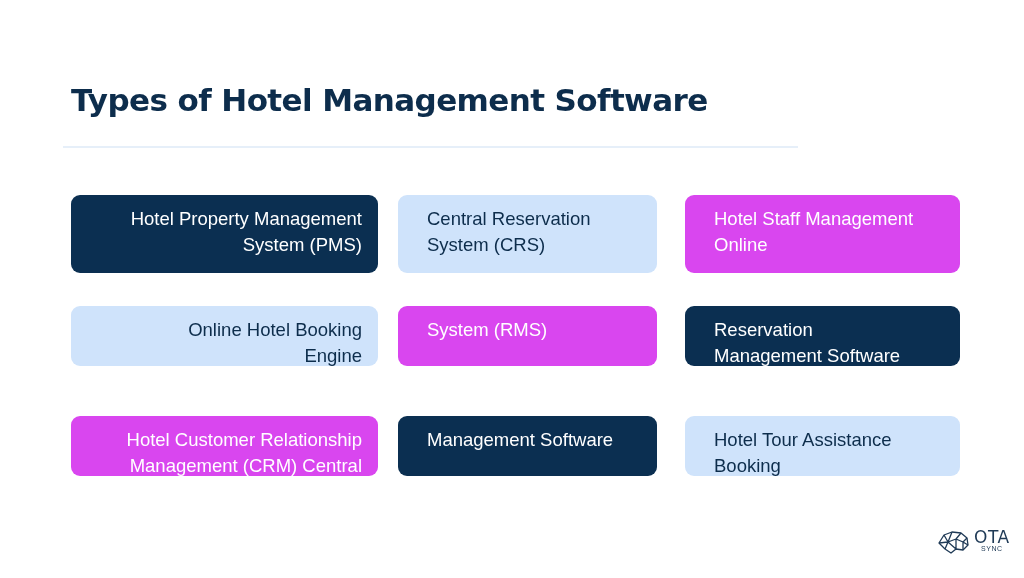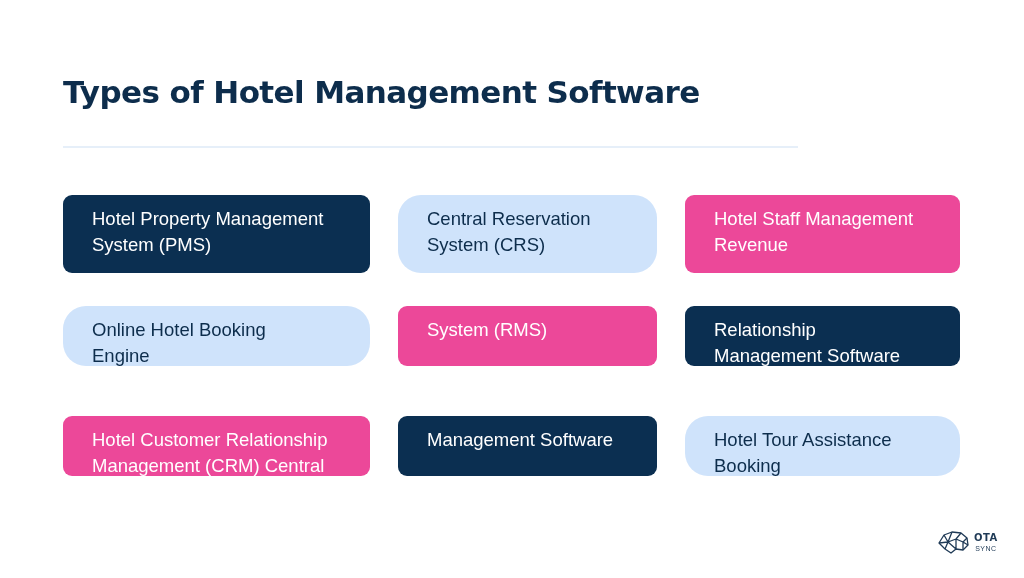--- a/index.html
+++ b/index.html
@@ -1,76 +1,76 @@
 <!DOCTYPE html>
 <html><head>
 <meta charset="utf-8">
 <style>
   html, body { margin: 0; padding: 0; }
   body {
     width: 1024px; height: 578px; background: #ffffff; position: relative; overflow: hidden;
     font-family: "Liberation Sans", "DejaVu Sans", sans-serif;
   }
   .title {
-    position: absolute; left: 63px; top: 74px; margin: 0;
+    position: absolute; left: 63px; top: 74px; margin: 8px;
     font-family: "DejaVu Sans", sans-serif; font-weight: bold; font-size: 31px;
     letter-spacing: -0.6px; color: #0d2d4c;
   }
   .divider {
     position: absolute; left: 63px; top: 146px; width: 735px; height: 2px; background: #e6eff9;
   }
   .card {
     position: absolute; border-radius: 9px; box-sizing: border-box;
     padding: 11px 16px 0 29px; font-size: 18.5px; line-height: 26px; color: #0d2d4c;
   }
   .card span { display: block; }
   .dark { background: #0b2f51; color: #ffffff; }
-  .light { background: #cfe3fb; color: #0d2d4c; border-radius: 23px; }
-  .blue { background: #ec4899; color: #ffffff; }
-  .c1 { left: 63px; width: 307px; }
+  .light { background: #cfe3fb; color: #0d2d4c; }
+  .blue { background: #d946ef; color: #ffffff; }
+  .c1 { left: 71px; width: 307px; text-align: right; }
   .c2 { left: 398px; width: 259px; }
   .c3 { left: 685px; width: 275px; }
   .r1 { top: 195px; height: 78px; }
   .r2 { top: 306px; height: 60px; }
   .r3 { top: 416px; height: 60px; }
   .logo {
     position: absolute; left: 936px; top: 530px; display: flex; align-items: center; gap: 4px;
   }
   .logo-text { display: flex; flex-direction: column; align-items: center; color: #1f3a56; }
-  .logo-main { font-family: "DejaVu Sans", sans-serif; font-weight: bold; font-size: 10px; line-height: 13px; letter-spacing: 0.5px; }
+  .logo-main { font-family: "DejaVu Sans", sans-serif; font-weight: normal; font-size: 17px; line-height: 13px; letter-spacing: 0.5px; }
   .logo-sub { font-size: 7px; line-height: 9px; letter-spacing: 0.5px; }
 </style>
 </head>
 <body>
 
 <h1 class="title">Types of Hotel Management Software</h1>
 <div class="divider"></div>
 
 <div class="card dark c1 r1">
   <span>Hotel Property Management</span>
   <span>System (PMS)</span>
 </div>
 <div class="card light c2 r1">
   <span>Central Reservation</span>
   <span>System (CRS)</span>
 </div>
 <div class="card blue c3 r1">
   <span>Hotel Staff Management</span>
-  <span>Revenue</span>
+  <span>Online</span>
 </div>
 
 <div class="card light c1 r2">
   <span>Online Hotel Booking</span>
   <span>Engine</span>
 </div>
 <div class="card blue c2 r2">
   <span>System (RMS)</span>
 </div>
 <div class="card dark c3 r2">
-  <span>Relationship</span>
+  <span>Reservation</span>
   <span>Management Software</span>
 </div>
 
 <div class="card blue c1 r3">
   <span>Hotel Customer Relationship</span>
   <span>Management (CRM) Central</span>
 </div>
 <div class="card dark c2 r3">
   <span>Management Software</span>
 </div>

